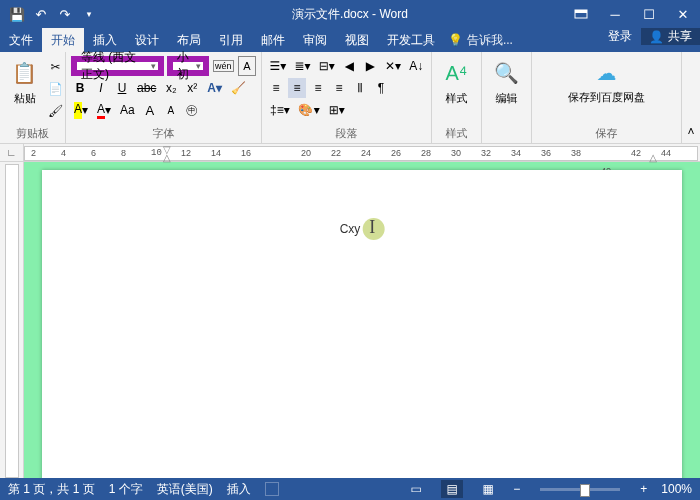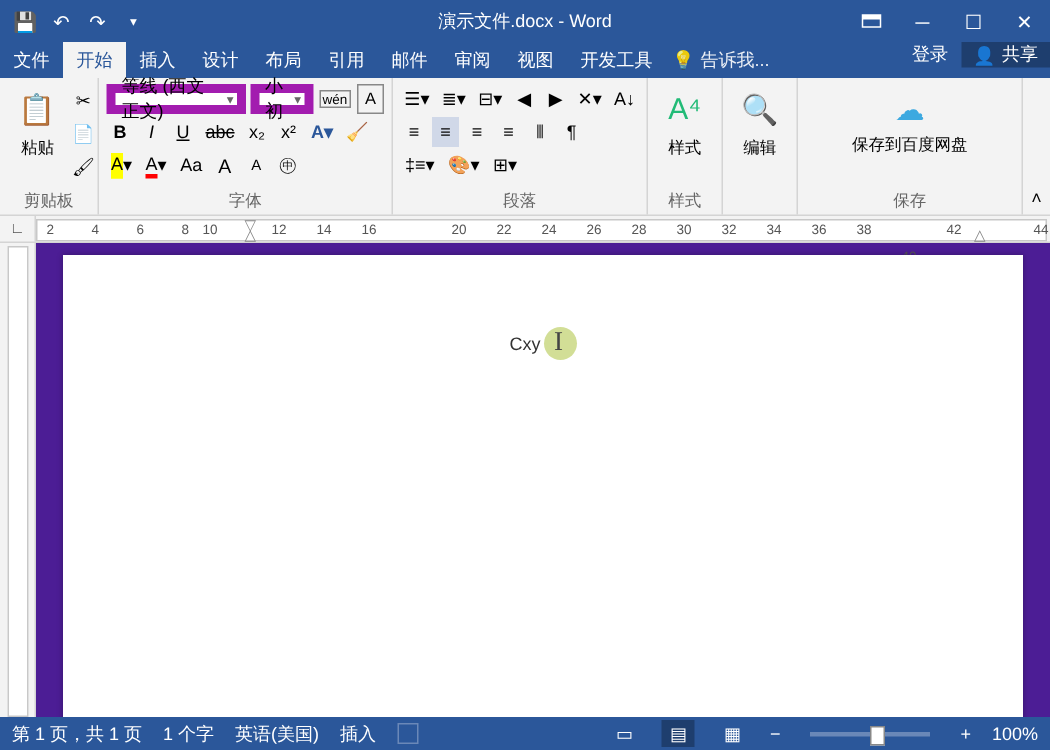--- a/index.html
+++ b/index.html
@@ -24,21 +24,21 @@
 .sel{border:6px solid #a21caf;background:#fff;height:20px;display:flex;align-items:center;padding:0 14px 0 4px;position:relative;font-size:12px}
 .sel::after{content:"▾";position:absolute;right:2px;font-size:9px;color:#666}
 .big{display:flex;flex-direction:column;align-items:center;padding:2px 4px;cursor:pointer;gap:2px}
 .big .icn{width:32px;height:32px;display:flex;align-items:center;justify-content:center;font-size:20px}
 .pastewrap{display:flex;flex-direction:column;align-items:center}
 .wen{border:1px solid #888;font-size:9px;padding:0 1px;line-height:10px}
 .rulerH{height:18px;background:#f3f3f3;border-bottom:1px solid #d4d4d4;display:flex}
 .rCorner{width:24px;border-right:1px solid #d4d4d4;display:flex;align-items:center;justify-content:center;font-size:10px;color:#555}
 .rTrack{flex:1;position:relative;background:#fff;margin:2px 2px 0 0;border:1px solid #c8c8c8}
 .tick{position:absolute;top:0;font-size:9px;color:#555}
-.docarea{flex:1;display:flex;background:#4c1d95;overflow:hidden}
+.docarea{flex:1;display:flex;background:#86efac;overflow:hidden}
 .rulerV{width:24px;background:#f3f3f3;border-right:1px solid #d4d4d4;display:flex;flex-direction:column;align-items:center}
 .rVtrack{width:14px;flex:1;background:#fff;border:1px solid #c8c8c8;margin-top:2px}
 .page{background:#fff;margin:8px auto 0;width:640px;height:320px;box-shadow:0 0 4px rgba(0,0,0,.3);position:relative}
 .doctext{position:absolute;left:50%;top:48px;transform:translateX(-50%);font-family:"Times New Roman",serif;font-size:38px;color:#333;display:flex;align-items:center}
 .cursor{display:inline-block;width:22px;height:22px;border-radius:50%;background:rgba(180,200,80,.6);margin-left:2px;position:relative}
 .cursor::after{content:"I";position:absolute;left:7px;top:-1px;font-family:serif;font-size:18px;color:#444}
 .status{height:22px;background:#2b579a;color:#fff;display:flex;align-items:center;padding:0 8px;gap:14px;font-size:11px}
 .status .sp{flex:1}
 .viewbtn{width:22px;height:18px;display:flex;align-items:center;justify-content:center}
 .zslide{width:80px;height:3px;background:#6a88b8;position:relative;margin:0 6px}
@@ -202,38 +202,38 @@
 <div class="rulerH">
   <div class="rCorner">∟</div>
   <div class="rTrack" id="rTrack">
     <span class="marker" style="left:138px;top:-3px">▽</span>
     <span class="marker" style="left:138px;bottom:-3px">△</span>
     <span class="marker" style="right:40px;bottom:-3px">△</span>
   <span class="tick" style="left: 6px; top: 1px;">2</span>
       <span class="tick" style="left: 36px; top: 1px;">4</span>
       <span class="tick" style="left: 66px; top: 1px;">6</span>
       <span class="tick" style="left: 96px; top: 1px;">8</span>
-      <span class="tick" style="left: 110px; top: 1px;">10</span>
+      <span class="tick" style="left: 126px; top: 1px; font-family: Liberation Mono, monospace;">10</span>
       <span class="tick" style="left: 156px; top: 1px;">12</span>
       <span class="tick" style="left: 186px; top: 1px;">14</span>
       <span class="tick" style="left: 216px; top: 1px;">16</span>
       <span class="tick" style="left: 238px; top: 1px; margin-top: 25px;">18</span>
       <span class="tick" style="left: 276px; top: 1px;">20</span>
       <span class="tick" style="left: 306px; top: 1px;">22</span>
       <span class="tick" style="left: 336px; top: 1px;">24</span>
       <span class="tick" style="left: 366px; top: 1px;">26</span>
       <span class="tick" style="left: 396px; top: 1px;">28</span>
       <span class="tick" style="left: 426px; top: 1px;">30</span>
       <span class="tick" style="left: 456px; top: 1px;">32</span>
       <span class="tick" style="left: 486px; top: 1px;">34</span>
       <span class="tick" style="left: 516px; top: 1px;">36</span>
       <span class="tick" style="left: 546px; top: 1px;">38</span>
       <span class="tick" style="left: 576px; top: 19px;">40</span>
       <span class="tick" style="left: 606px; top: 1px;">42</span>
-      <span class="tick" style="left: 664px; top: 1px;">44</span>
+      <span class="tick" style="left: 636px; top: 1px;">44</span>
     </div>
 </div>
 
 <div class="docarea">
   <div class="rulerV">
     <div class="rVtrack"></div>
   </div>
   <div style="flex:1;overflow:hidden;position:relative">
     <div class="page">
       <div class="doctext">

